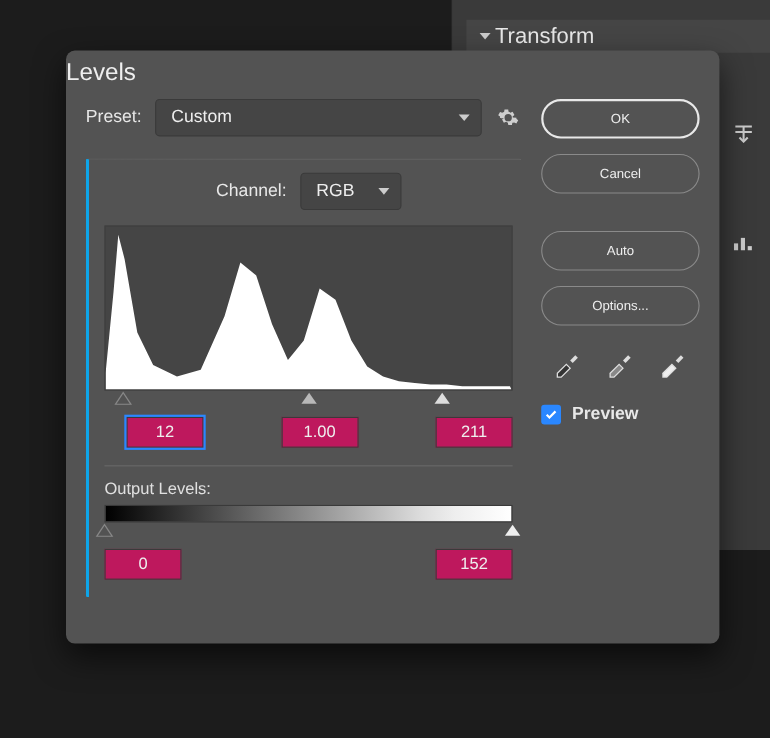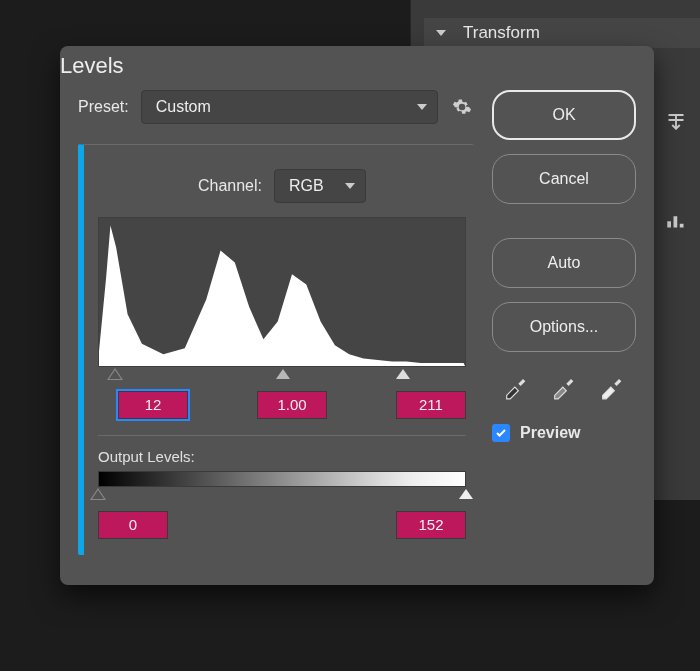--- a/index.html
+++ b/index.html
@@ -1,19 +1,19 @@
 <!DOCTYPE html>
 <html><head>
 <meta charset="utf-8">
 <style>
   * { box-sizing: border-box; margin: 0; padding: 0; font-family: -apple-system, BlinkMacSystemFont, "Segoe UI", Arial, sans-serif; }
   body { width: 700px; height: 671px; background: #1c1c1c; overflow: hidden; position: relative; }
 
   .bg-panel-right { position: absolute; right: 0; top: 0; width: 290px; height: 500px; background: #3a3a3a; border-left: 1px solid #262626; }
-  .bg-transform-row { position: absolute; left: 424px; top: 18px; right: 0; height: 30px; background: #454545; display: flex; align-items: center; gap: 17px; padding-left: 12px; color: #e8e8e8; font-size: 17px; }
+  .bg-transform-row { position: absolute; left: 424px; top: 18px; right: 0; height: 30px; background: #454545; display: flex; align-items: center; gap: 4px; padding-left: 12px; color: #e8e8e8; font-size: 20px; }
   .bg-transform-row .chev { width: 0; height: 0; border-left: 5px solid transparent; border-right: 5px solid transparent; border-top: 6px solid #ccc; }
   .bg-side-icons { position: absolute; right: 6px; top: 110px; width: 36px; display: flex; flex-direction: column; gap: 80px; align-items: center; }
   .bg-side-icons .ic { width: 20px; height: 20px; display:flex; align-items:center; justify-content:center; }
 
   .dialog {
     position: absolute; left: 60px; top: 46px; width: 594px; height: 539px;
     background: #535353; border-radius: 8px; box-shadow: 0 12px 28px rgba(0,0,0,0.6);
     color: #e8e8e8;
   }
   .titlebar { height: 40px; display: flex; align-items: center; justify-content: flex-start; font-size: 22px; color: #eee; }
@@ -54,22 +54,22 @@
 
   .divider { border-top: 1px solid #6a6a6a; margin: 16px 0 12px 0; }
 
   .output-grad { width: 100%; height: 16px; background: linear-gradient(to right,
     #000 0%, #111 6%, #222 12%, #333 18%, #444 24%, #555 30%, #666 36%, #777 42%,
     #888 48%, #999 54%, #aaa 60%, #bbb 66%, #ccc 72%, #ddd 78%, #eee 86%, #fff 100%);
     border: 1px solid #3a3a3a;
   }
 
   .btn {
-    height: 50px; border: 1px solid #8a8a8a; border-radius: 18px; background: transparent;
-    color: #eee; font-size: 16px; display: flex; align-items: center; justify-content: center;
+    height: 36px; border: 1px solid #8a8a8a; border-radius: 18px; background: transparent;
+    color: #eee; font-size: 12px; display: flex; align-items: center; justify-content: center;
     cursor: default;
   }
   .btn.primary { border: 2px solid #e8e8e8; font-weight: 500; }
 
   .eyedrop-row { display: flex; gap: 20px; justify-content: center; margin-top: 6px; }
   .eyedrop { width: 28px; height: 28px; }
 
   .preview-row { display: flex; align-items: center; gap: 10px; margin-top: 10px; font-weight: bold; }
   .chk { width: 18px; height: 18px; background: #2a87ff; border-radius: 3px; display:flex; align-items:center; justify-content:center; }
   .chk svg { width: 12px; height: 12px; }
@@ -111,21 +111,21 @@
           <span>Custom</span>
           <span class="caret"></span>
         </div>
         <span class="gear">
           <svg viewBox="0 0 24 24" width="20" height="20">
               <path fill="#ddd" d="M12 8a4 4 0 100 8 4 4 0 000-8zm9 4a7 7 0 01-.1 1.2l2 1.6-2 3.4-2.4-.9a7 7 0 01-2 .1l-.4 2.6h-4l-.4-2.6a7 7 0 01-2-.9l-2.4.9-2-3.4 2-1.6A7 7 0 013 12a7 7 0 01.1-1.2l-2-1.6 2-3.4 2.4.9a7 7 0 012-.9L8 3h4l.4 2.6a7 7 0 012 .9l2.4-.9 2 3.4-2 1.6c.1.4.2.8.2 1.2z" opacity="0.9"></path>
             </svg>
         </span>
       </div>
 
-      <div class="fieldset-border" style="border-right:none; border-bottom:none; border-left:6px solid #0ea5e9; padding:24px 8px 16px 14px;">
+      <div class="fieldset-border" style="border-right:none; border-bottom:none; border-left:3px solid #0ea5e9; padding:12px 8px 16px 14px;">
         <div class="channel-row">
           <span class="label">Channel:</span>
           <div class="select channel-select">
             <span>RGB</span>
             <span class="caret"></span>
           </div>
         </div>
 
 
         <div class="histogram">

